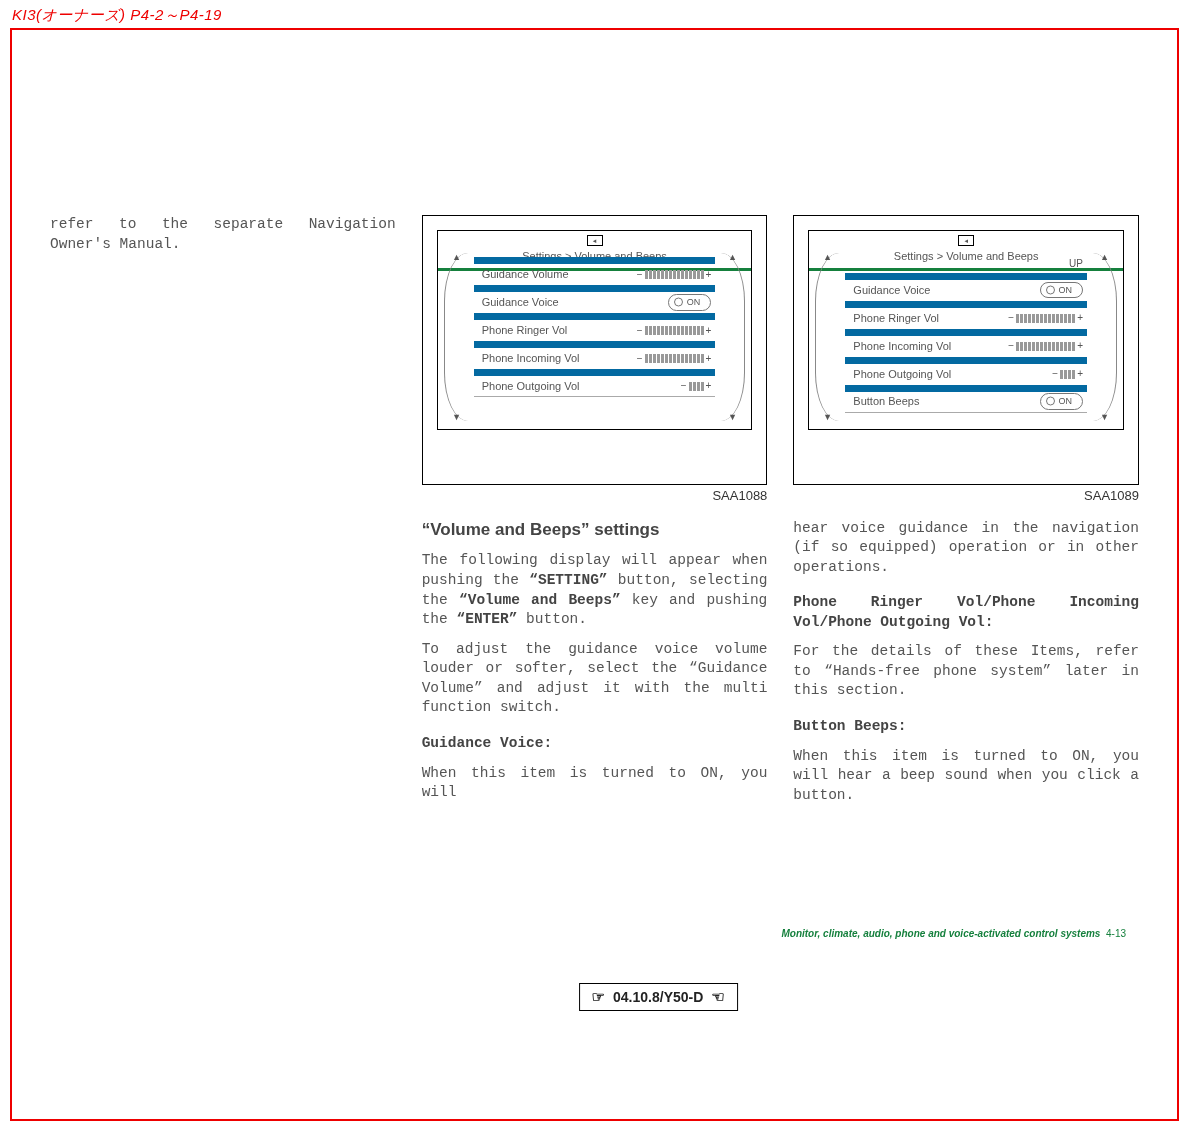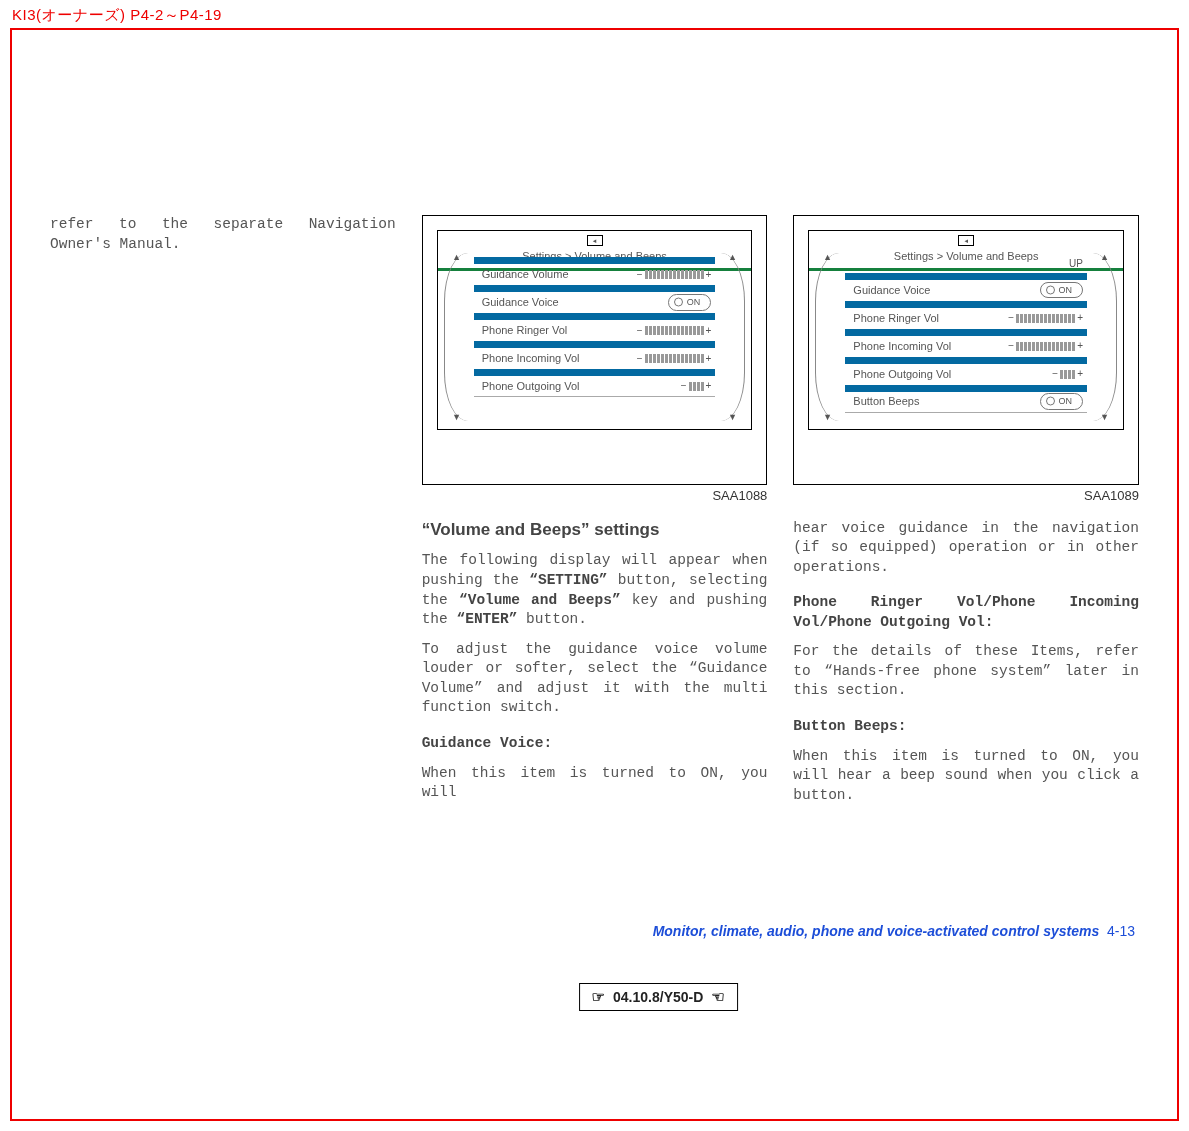--- a/index.html
+++ b/index.html
@@ -9,20 +9,21 @@
     height: 1131px;
     background: #fff;
     color: #222;
     position: relative;
   }
   .top-header {
     color: #e00;
     font-size: 15px;
     padding: 6px 12px 2px 12px;
     letter-spacing: 0.5px;
+    font-style: italic;
   }
   .red-frame {
     position: absolute;
     top: 28px; left: 10px; right: 10px; bottom: 10px;
     border: 2.5px solid #e00;
   }
   .page-area {
     position: absolute;
     top: 215px;
     left: 50px;
@@ -136,24 +137,24 @@
     position: relative;
     color: #555;
   }
   .toggle::before {
     content: ""; position: absolute; left: 5px; top: 50%; transform: translateY(-50%);
     width: 7px; height: 7px; border: 1px solid #777; border-radius: 50%;
   }
 
   .footer-line {
     position: absolute;
-    right: 4px;
+    right: 13px;
     bottom: 132px;
-    font-size: 14px;
-    color: #1d4ed8;
+    font-size: 10px;
+    color: #15803d;
   }
   .footer-line .sec { font-weight: 700; font-style: italic; }
   .footer-line .pg { font-weight: 400; }
 
   .stamp-box {
     position: absolute;
     left: 50%; transform: translateX(-10%);
     bottom: 60px;
     border: 1.5px solid #000;
     padding: 4px 12px;

